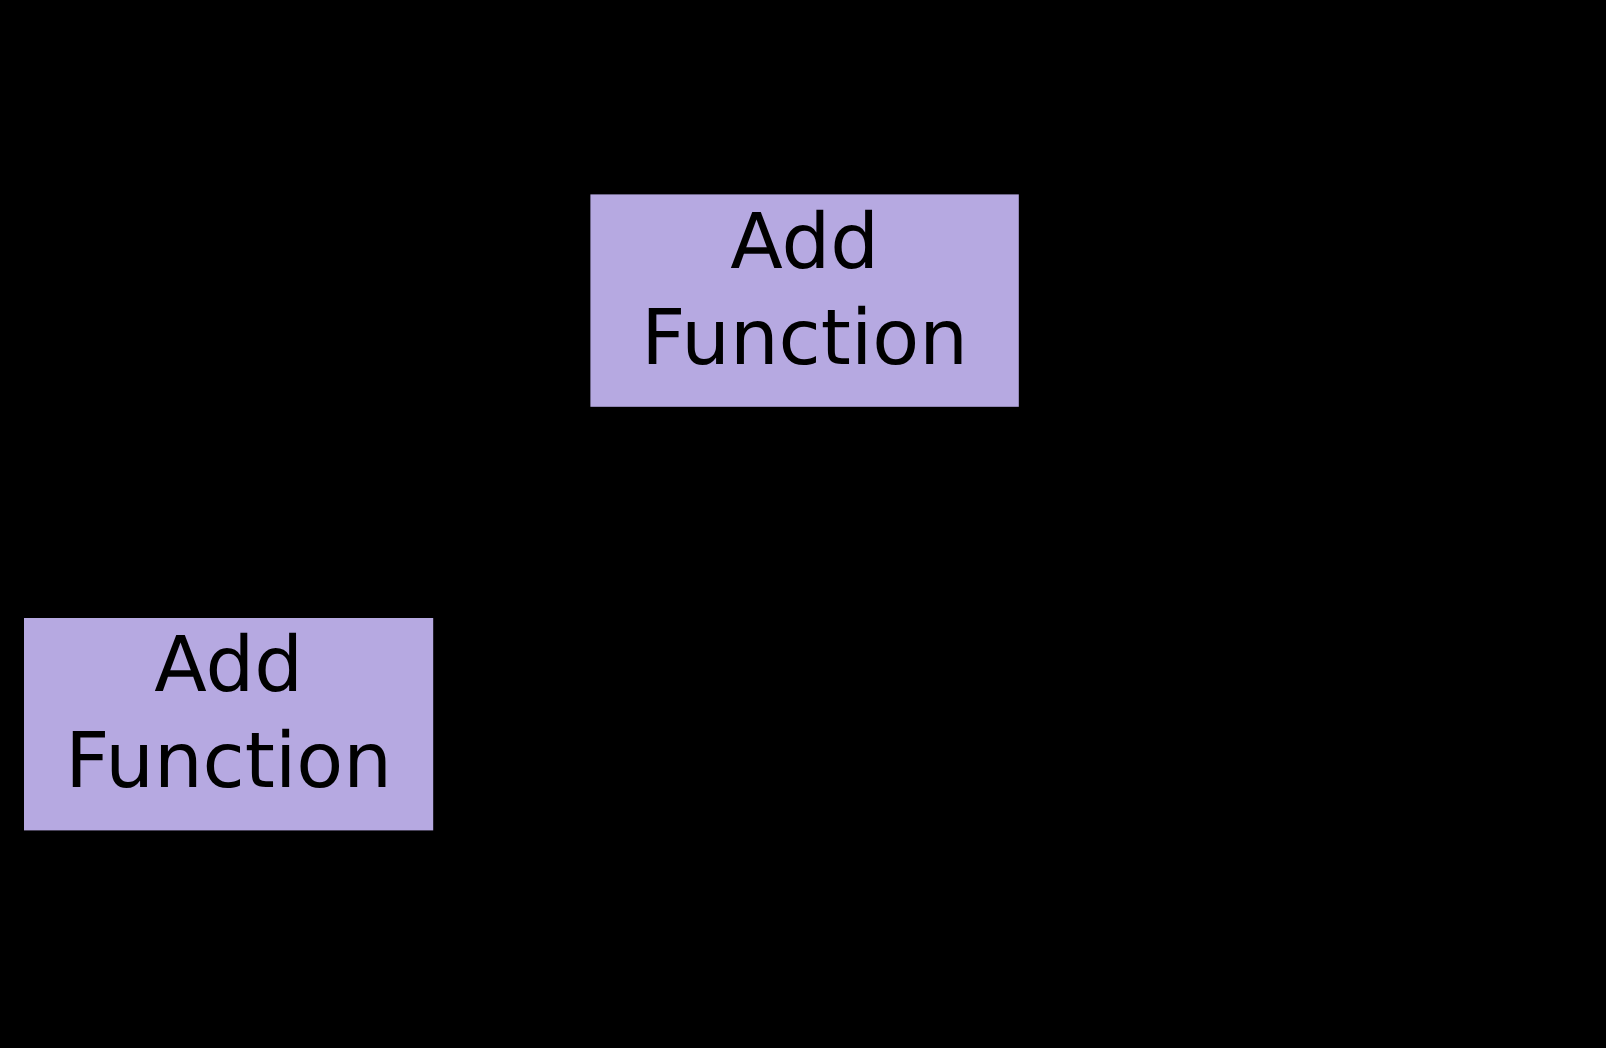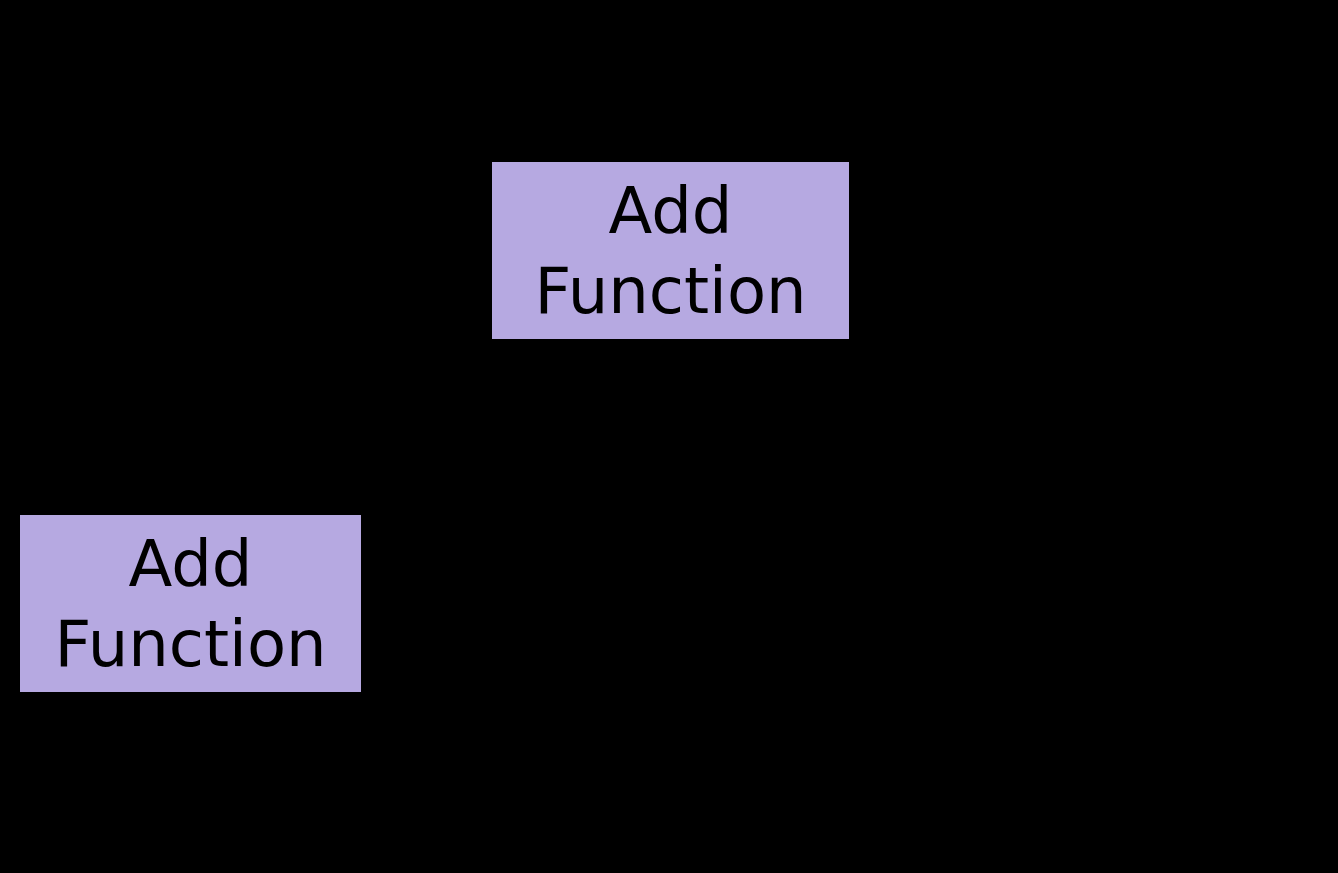--- a/index.html
+++ b/index.html
@@ -11,21 +11,21 @@
     position: relative;
     width: 1338px;
     height: 873px;
     background: #000000;
     overflow: hidden;
     font-family: "DejaVu Sans", "Liberation Sans", sans-serif;
   }
   .node {
     position: absolute;
     display: flex;
-    align-items: center;
+    align-items: flex-start;
     justify-content: center;
     text-align: center;
   }
   .node .label {
     font-size: 64px;
     line-height: 80px;
     white-space: pre-line;
     letter-spacing: 0px;
   }
   #node-1 {

